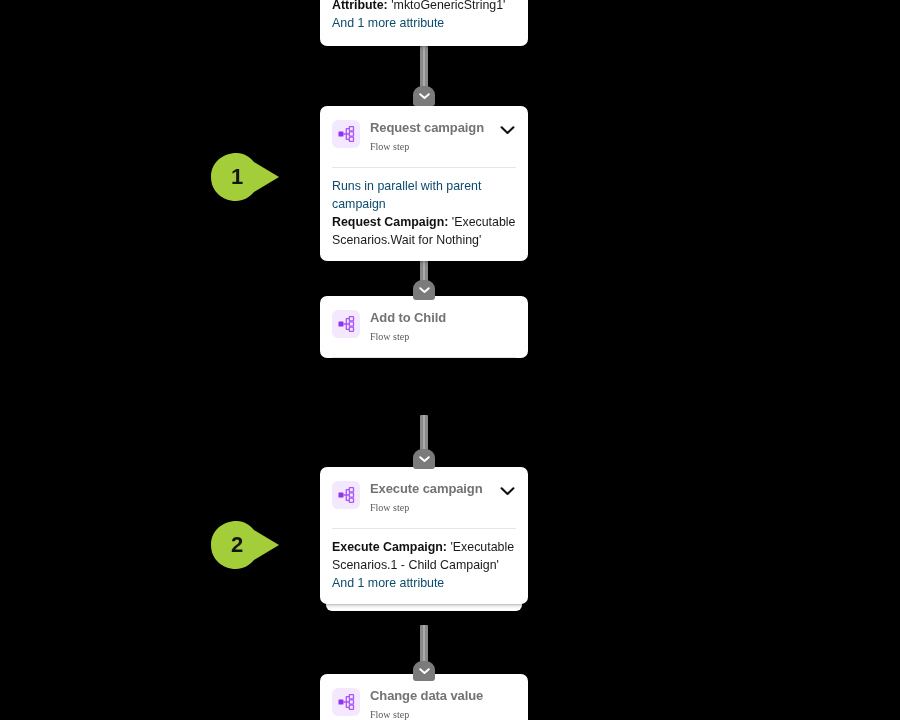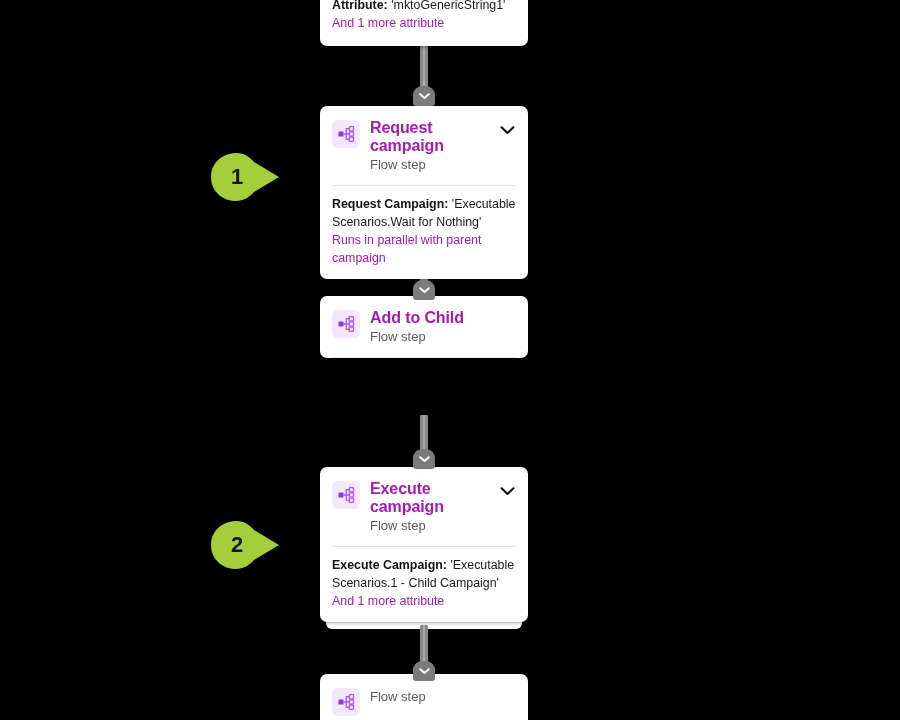--- a/index.html
+++ b/index.html
@@ -81,32 +81,33 @@
     margin-top: 1px;
   }
 
   .header-text {
     flex: 1 1 auto;
     min-width: 0;
     padding-top: 0px;
   }
 
   .step-title {
-    font-size: 16px;
+    font-size: 13px;
     font-weight: bold;
-    color: #a21caf;
+    color: #737373;
     line-height: 18px;
     letter-spacing: -0.1px;
   }
 
   .step-subtitle {
-    font-size: 13px;
+    font-size: 10px;
     color: #5a5a5a;
     line-height: 17px;
     margin-top: 1px;
+    font-family: Liberation Serif, serif;
   }
 
   .chevron-btn {
     flex: 0 0 auto;
     width: 18px;
     height: 18px;
     margin-left: 6px;
     margin-top: 2px;
     display: flex;
     align-items: center;
@@ -124,21 +125,21 @@
     padding: 9px 12px 12px 12px;
   }
 
   .body-line {
     font-size: 12.4px;
     line-height: 18px;
     color: #1a1a1a;
   }
 
   .body-line.muted {
-    color: #a21caf;
+    color: #0c4a6e;
   }
 
   .body-line b {
     font-weight: bold;
     color: #111111;
   }
 
   
   .connector {
     position: relative;
@@ -248,26 +249,26 @@
           <span class="step-subtitle" style="display:block;">Flow step</span>
         </span>
         <span class="chevron-btn">
           <svg width="15" height="10" viewBox="0 0 15 10">
             <path d="M1.6 2.3 L7.5 8 L13.4 2.3" stroke="#111111" stroke-width="2.1" fill="none" stroke-linecap="round" stroke-linejoin="round"></path>
           </svg>
         </span>
       </div>
       <div class="card-divider"></div>
       <div class="card-body">
+        <div class="body-line muted">
+          <span>Runs in parallel with parent campaign</span>
+        </div>
         <div class="body-line">
           <b>Request Campaign:</b>
           <span>'Executable Scenarios.Wait for Nothing'</span>
-        </div>
-        <div class="body-line muted">
-          <span>Runs in parallel with parent campaign</span>
         </div>
       </div>
     </div>
   </div>
 
   <div class="connector" style="position:absolute; left:320px; top:248px; height:54px;">
     <div class="connector-line" style="height:48px;">
       <div class="connector-btn">
         <svg width="11" height="8" viewBox="0 0 11 8">
           <path d="M1.2 2.2 L5.5 6 L9.8 2.2" stroke="#ffffff" stroke-width="1.9" fill="none" stroke-linecap="round" stroke-linejoin="round"></path>
@@ -358,20 +359,21 @@
         <span class="step-icon">
           <svg width="17" height="16" viewBox="0 0 17 16">
             <rect x="0.5" y="5.5" width="5" height="5" rx="0.6" fill="#9333ea"></rect>
             <rect x="11.3" y="0.6" width="4.2" height="4.2" rx="0.6" fill="none" stroke="#a855f7" stroke-width="1.3"></rect>
             <rect x="11.3" y="5.9" width="4.2" height="4.2" rx="0.6" fill="none" stroke="#a855f7" stroke-width="1.3"></rect>
             <rect x="11.3" y="11.2" width="4.2" height="4.2" rx="0.6" fill="none" stroke="#a855f7" stroke-width="1.3"></rect>
             <path d="M5.8 8 H8.3 M8.3 2.7 V13.3 M8.3 2.7 H11.1 M8.3 8 H11.1 M8.3 13.3 H11.1" stroke="#a855f7" stroke-width="1.3" fill="none" stroke-linecap="round"></path>
           </svg>
         </span>
         <span class="header-text">
+          <span class="step-title" style="display:block;">Change data value</span>
           <span class="step-subtitle" style="display:block;">Flow step</span>
         </span>
       </div>
     </div>
   </div>
 
   <div class="callout" style="left:209px; top:150px;">
     <svg width="74" height="58" viewBox="0 0 74 58">
       <path d="M28 3 C13 3 2 13 2 27 C2 41 13 51 27 51 C34 51 41 47 45 42 L70 27 L45 12 C41 7 35 3 28 3 Z" fill="#a4ce39"></path>
     </svg>

